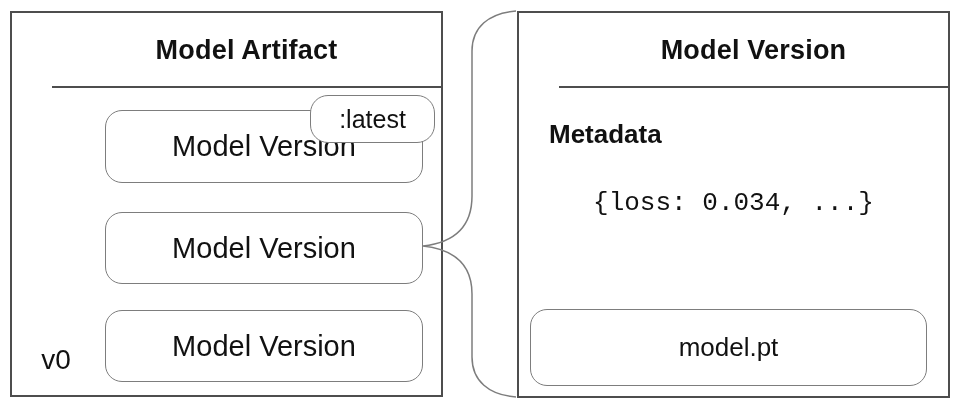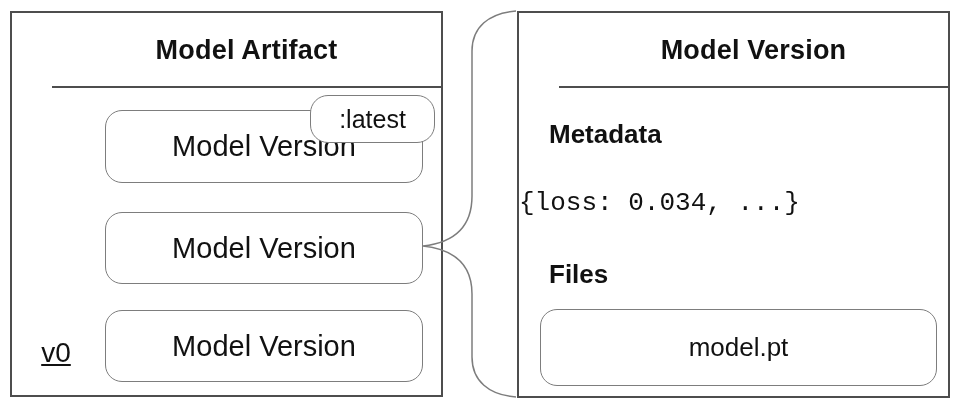--- a/index.html
+++ b/index.html
@@ -26,21 +26,21 @@
     text-align:center;font-weight:bold;font-size:27px;letter-spacing:0.2px;margin-left:40px;
   }
   .panel-body{position:relative;width:100%;height:306px;}
   
   .vlabel{
     position:absolute;left:14px;width:60px;height:73px;line-height:73px;
     text-align:center;font-size:28px;
   }
   .vlabel.r0{top:22px;}
   .vlabel.r1{top:124px;}
-  .vlabel.r2{top:228px;text-decoration:underline;}
+  .vlabel.r2{top:235px;}
   .vbox{
     position:absolute;left:93px;width:318px;height:73px;
     border:1.5px solid var(--node-border);border-radius:17px;background:var(--background);
     display:flex;align-items:center;justify-content:center;font-size:29px;
   }
   .vbox.r0{top:22px;}
   .vbox.r1{top:124px;height:72px;}
   .vbox.r2{top:222px;height:72px;}
   .alias-badge{
     position:absolute;left:298px;width:125px;height:48px;z-index:2;
@@ -51,24 +51,24 @@
   .alias-badge.r1{top:109px;height:37px;}
   
   .section-heading{
     position:absolute;left:30px;height:34px;line-height:34px;
     font-weight:bold;font-size:26px;
   }
   .heading-metadata{top:29px;}
   .heading-files{top:169px;}
   .mono-value{
     position:absolute;left:0;top:98px;width:100%;height:34px;line-height:34px;
-    text-align:left;font-family:"Liberation Mono",monospace;font-size:26px;
+    text-align:center;font-family:"Liberation Mono",monospace;font-size:26px;
   }
   .file-box{
-    position:absolute;left:21px;top:221px;width:397px;height:77px;
+    position:absolute;left:11px;top:221px;width:397px;height:77px;
     border:1.5px solid var(--node-border);border-radius:17px;background:var(--background);
     display:flex;align-items:center;justify-content:center;font-size:26px;
   }
   
   .brace-svg{
     position:absolute;left:0;top:0;width:960px;height:411px;
     z-index:3;pointer-events:none;
   }
 </style>
 </head>
@@ -100,21 +100,20 @@
   </section>
 
   <section class="panel right">
     <header class="panel-header">Model Version</header>
     <div class="panel-body">
 
       <span class="section-heading heading-metadata">Metadata</span>
 
       <span class="mono-value">{loss: 0.034, ...}</span>
 
-      <span class="section-heading heading-files">Files</span>
 
       <div class="file-box">
         <span>model.pt</span>
       </div>
 
     </div>
   </section>
 
   <svg class="brace-svg" viewBox="0 0 960 411" xmlns="http://www.w3.org/2000/svg" aria-hidden="true">
     <path d="M 516 11

